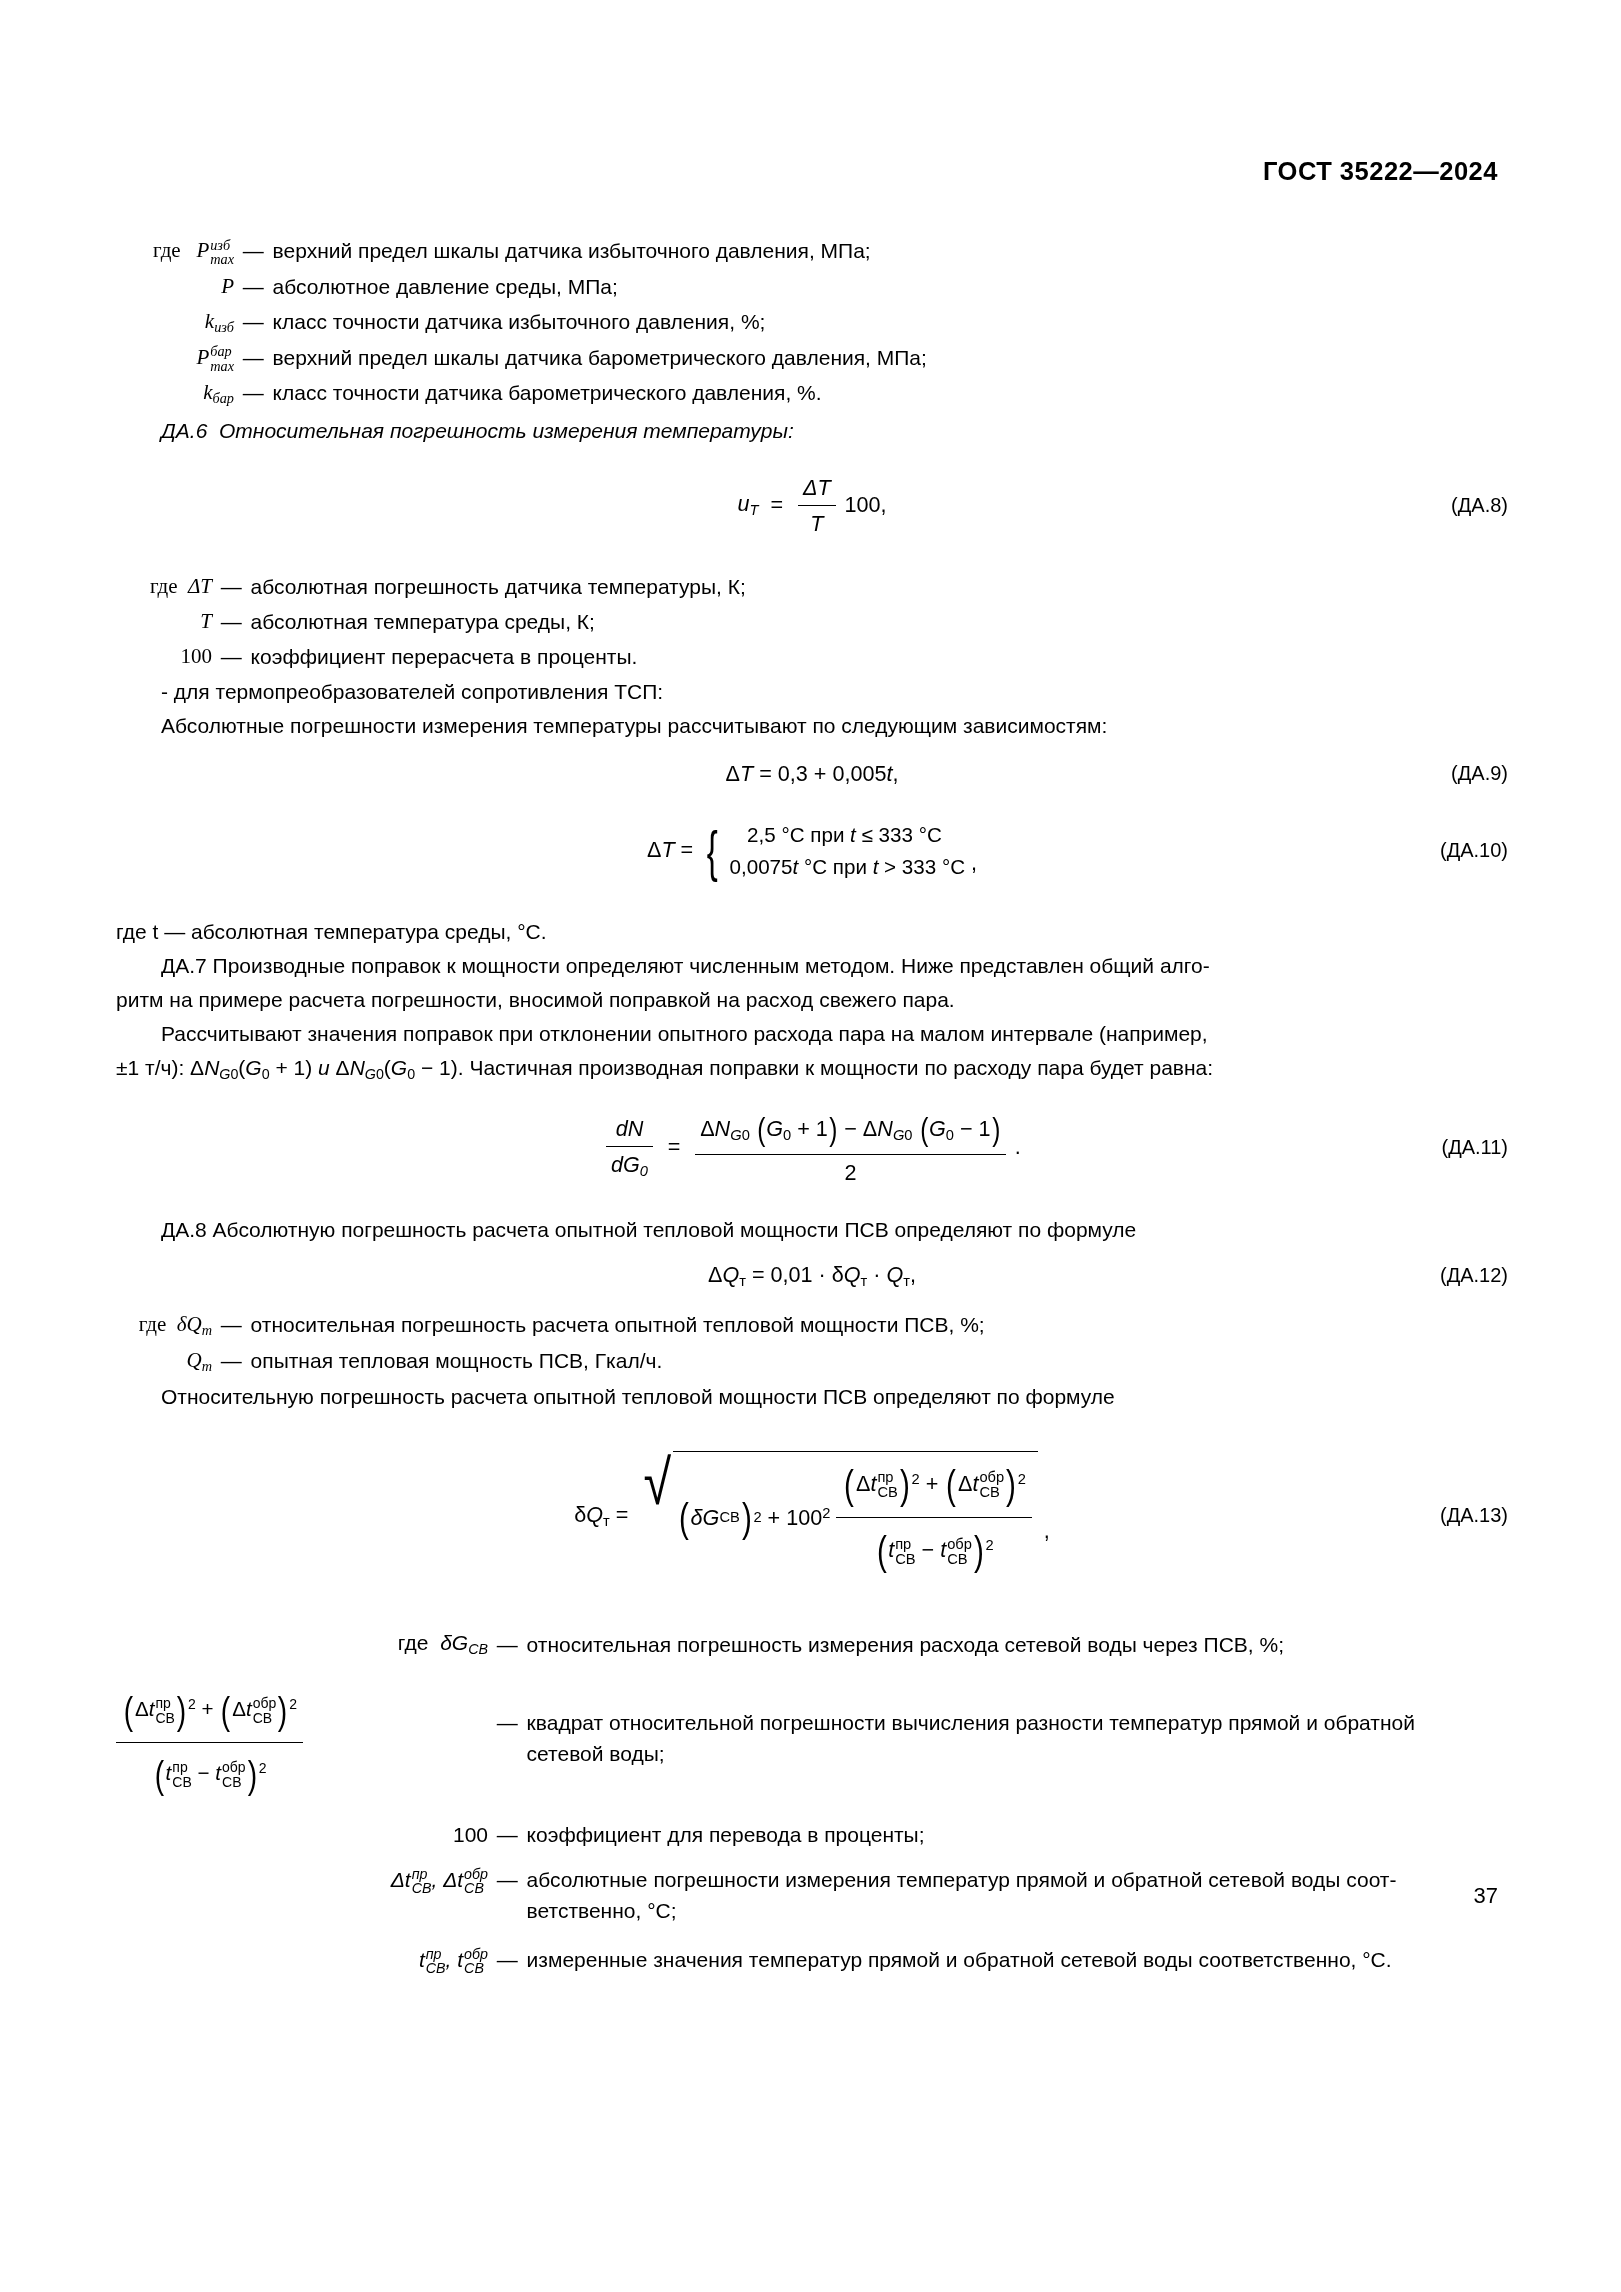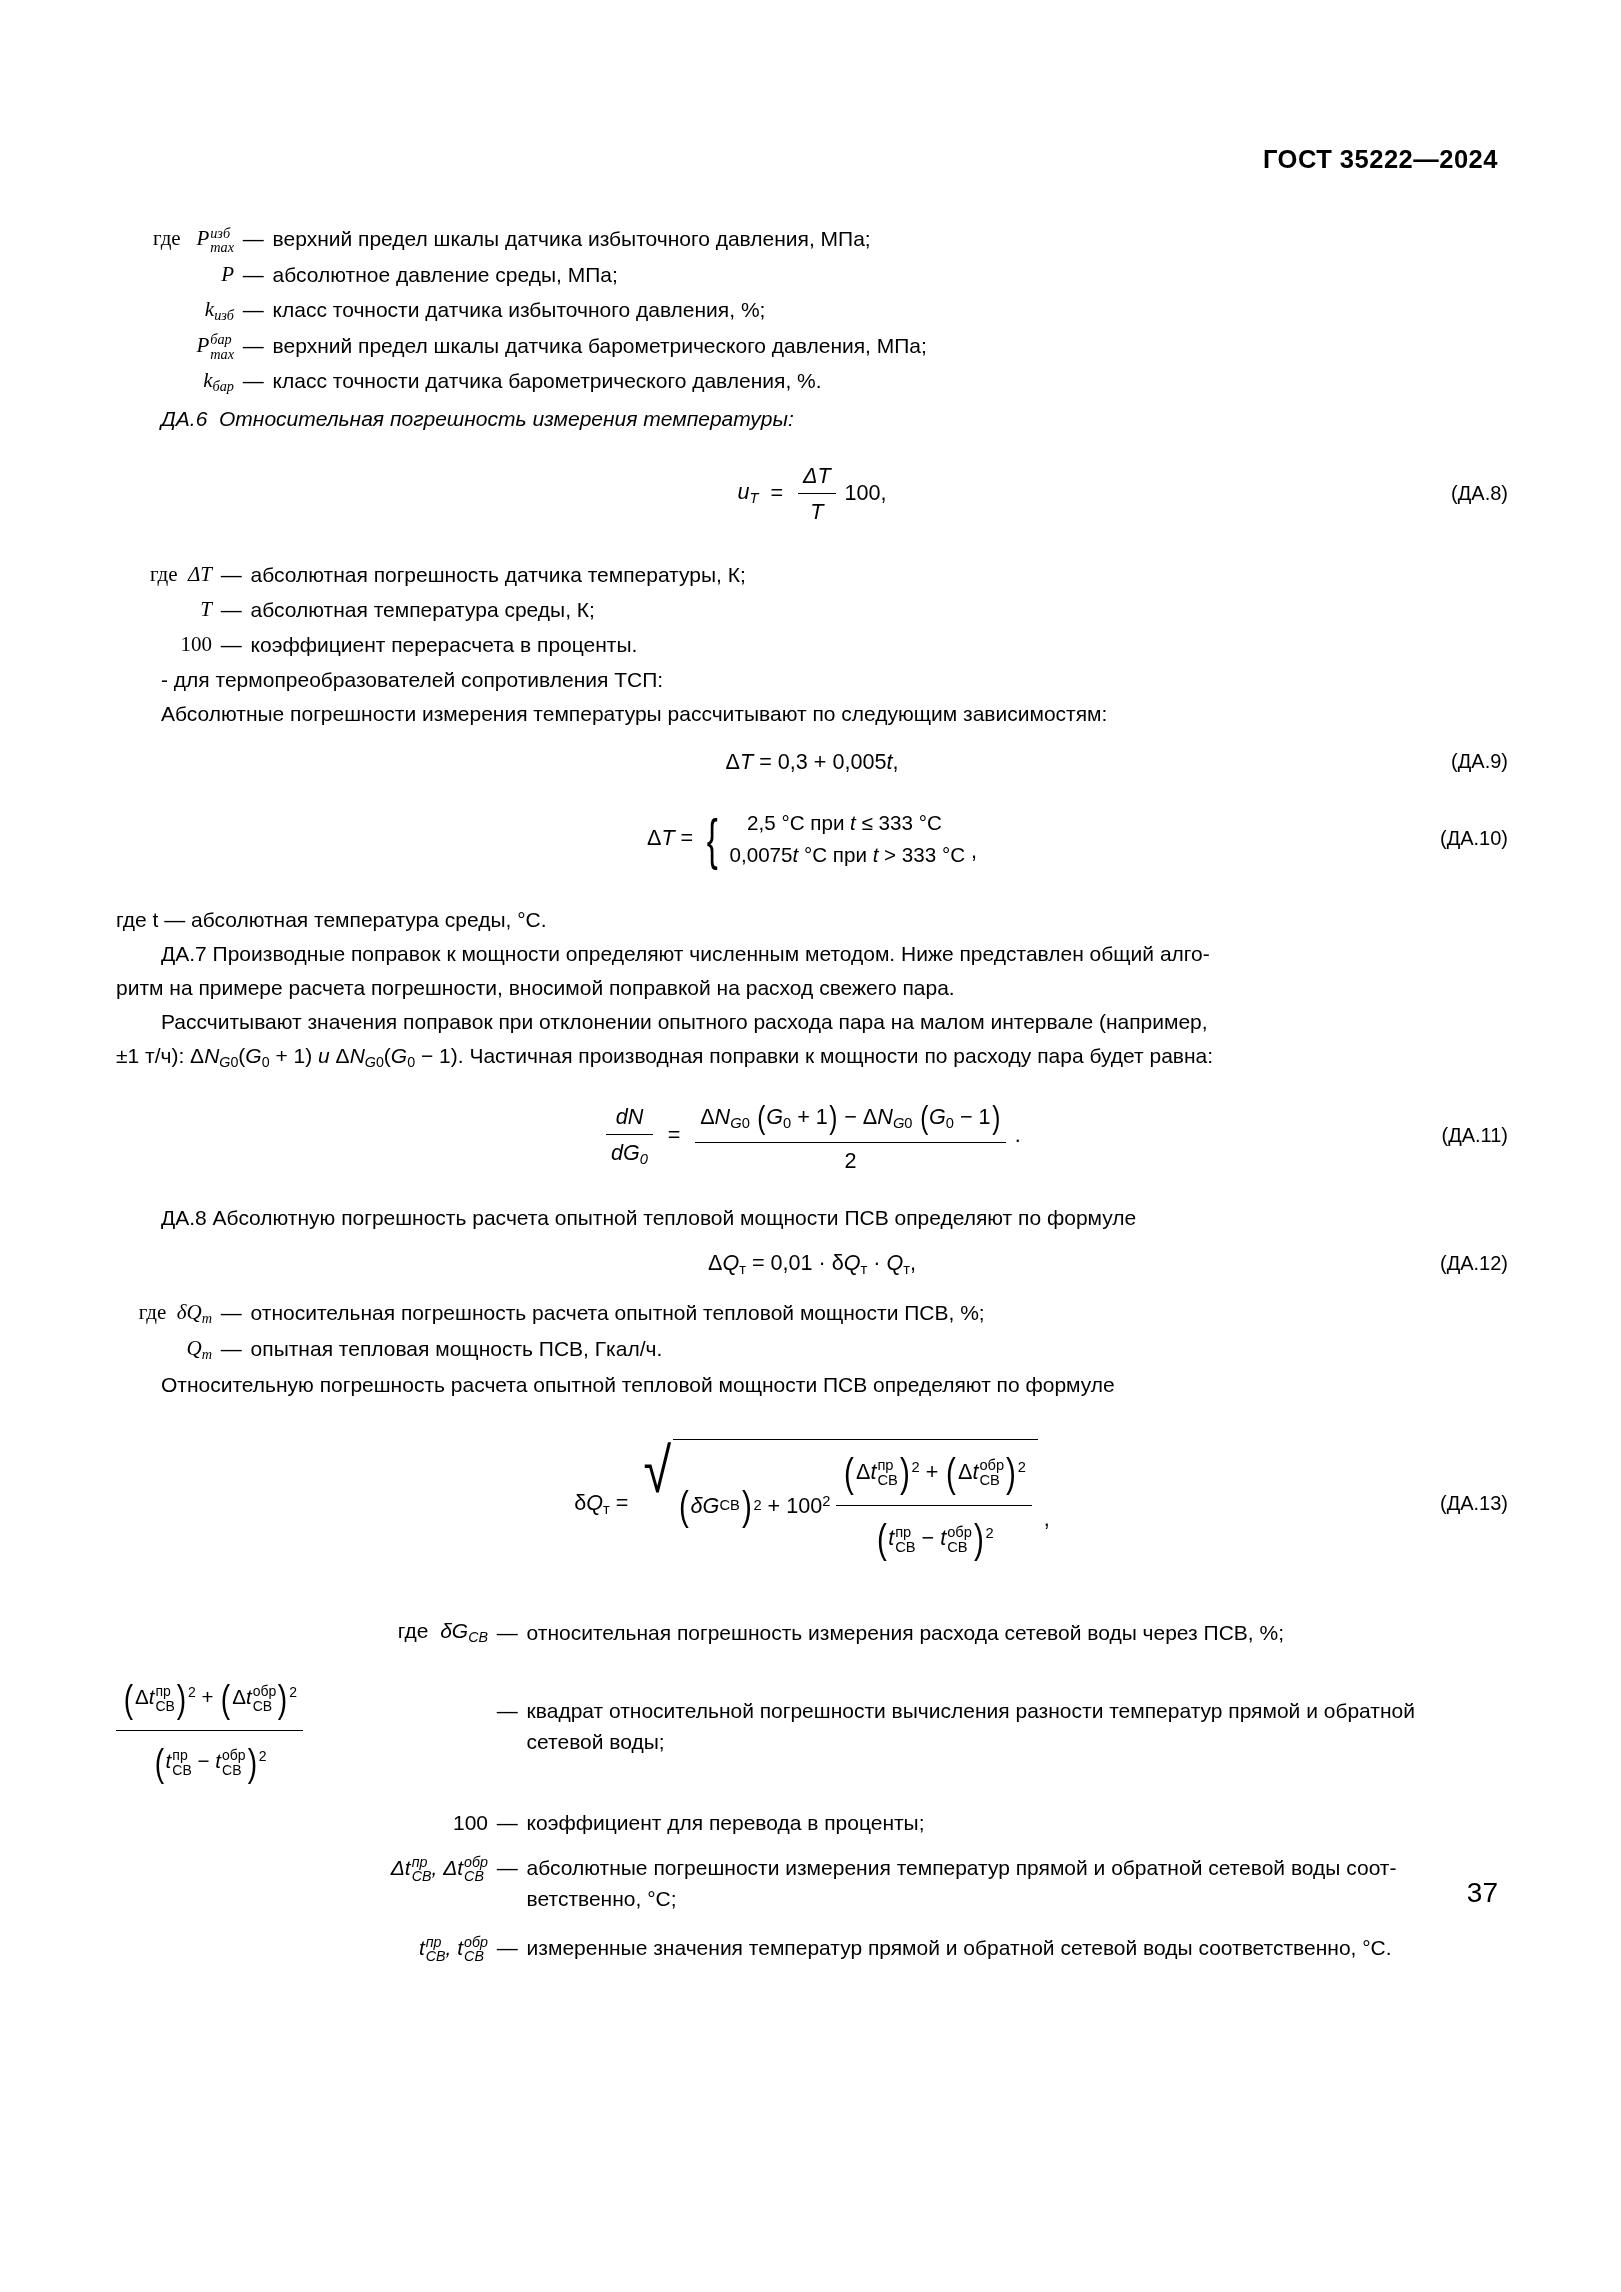--- a/index.html
+++ b/index.html
@@ -8,21 +8,21 @@
     background: #ffffff;
   }
   body {
     font-family: "Liberation Sans", sans-serif;
     color: #000000;
   }
   .page {
     position: relative;
     width: 1621px;
     height: 2049px;
-    margin: 0 auto;
+    margin: 12px auto;
     background: #ffffff;
     overflow: hidden;
     border-radius: 9px;
   }
   .header {
     position: absolute;
     top: 145px;
     right: 123px;
     font-size: 25.5px;
     font-weight: bold;
@@ -164,22 +164,22 @@
   .paren-mid {
     display: inline-block;
     font-size: 1.45em;
     vertical-align: middle;
     font-weight: 300;
     transform: scaleX(0.78);
   }
   .pagenum {
     position: absolute;
     right: 123px;
-    bottom: 140px;
-    font-size: 28px;
+    bottom: 152px;
+    font-size: 22px;
   }
   .bigfrac-block {
     display: inline-block;
     vertical-align: middle;
     text-align: center;
   }
   .bigfrac-block .num {
     display: block;
     border-bottom: 1.3px solid #000;
     padding: 0 5.9px 2px 5.9px;

